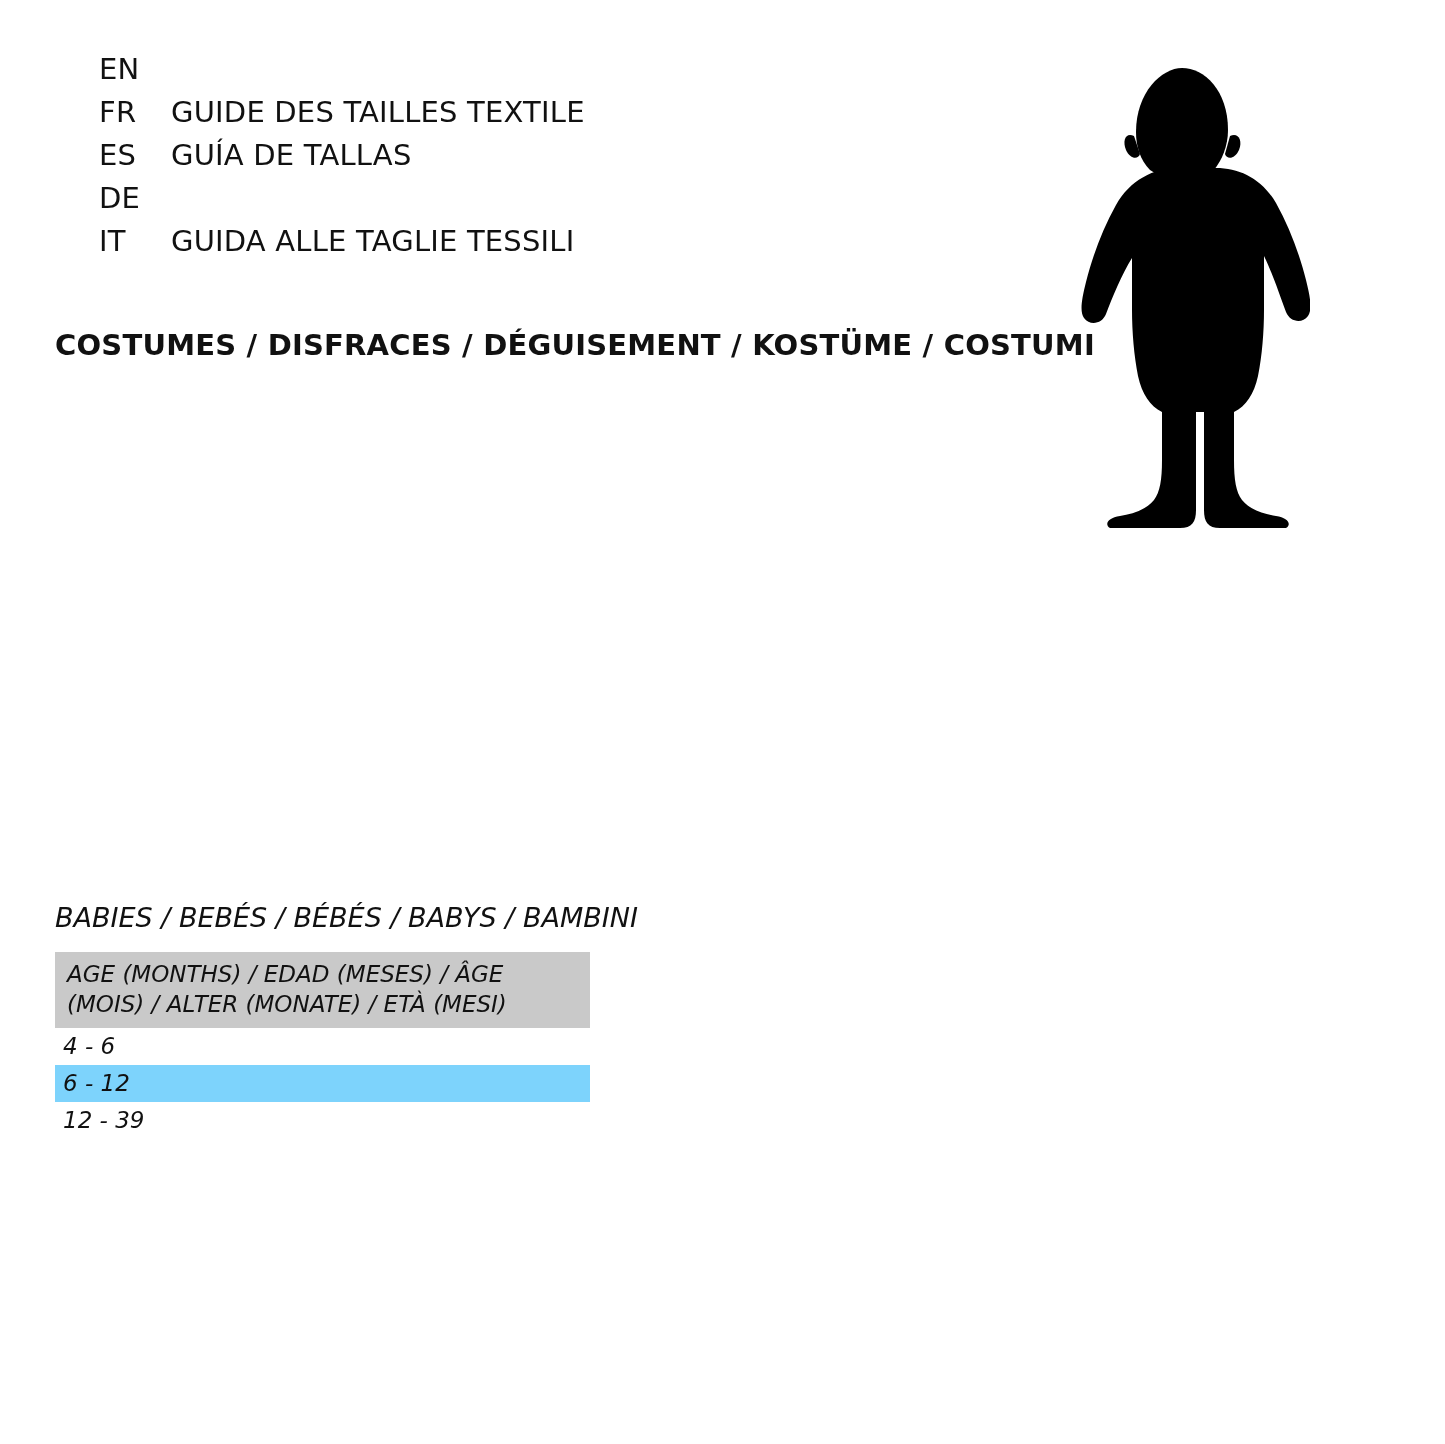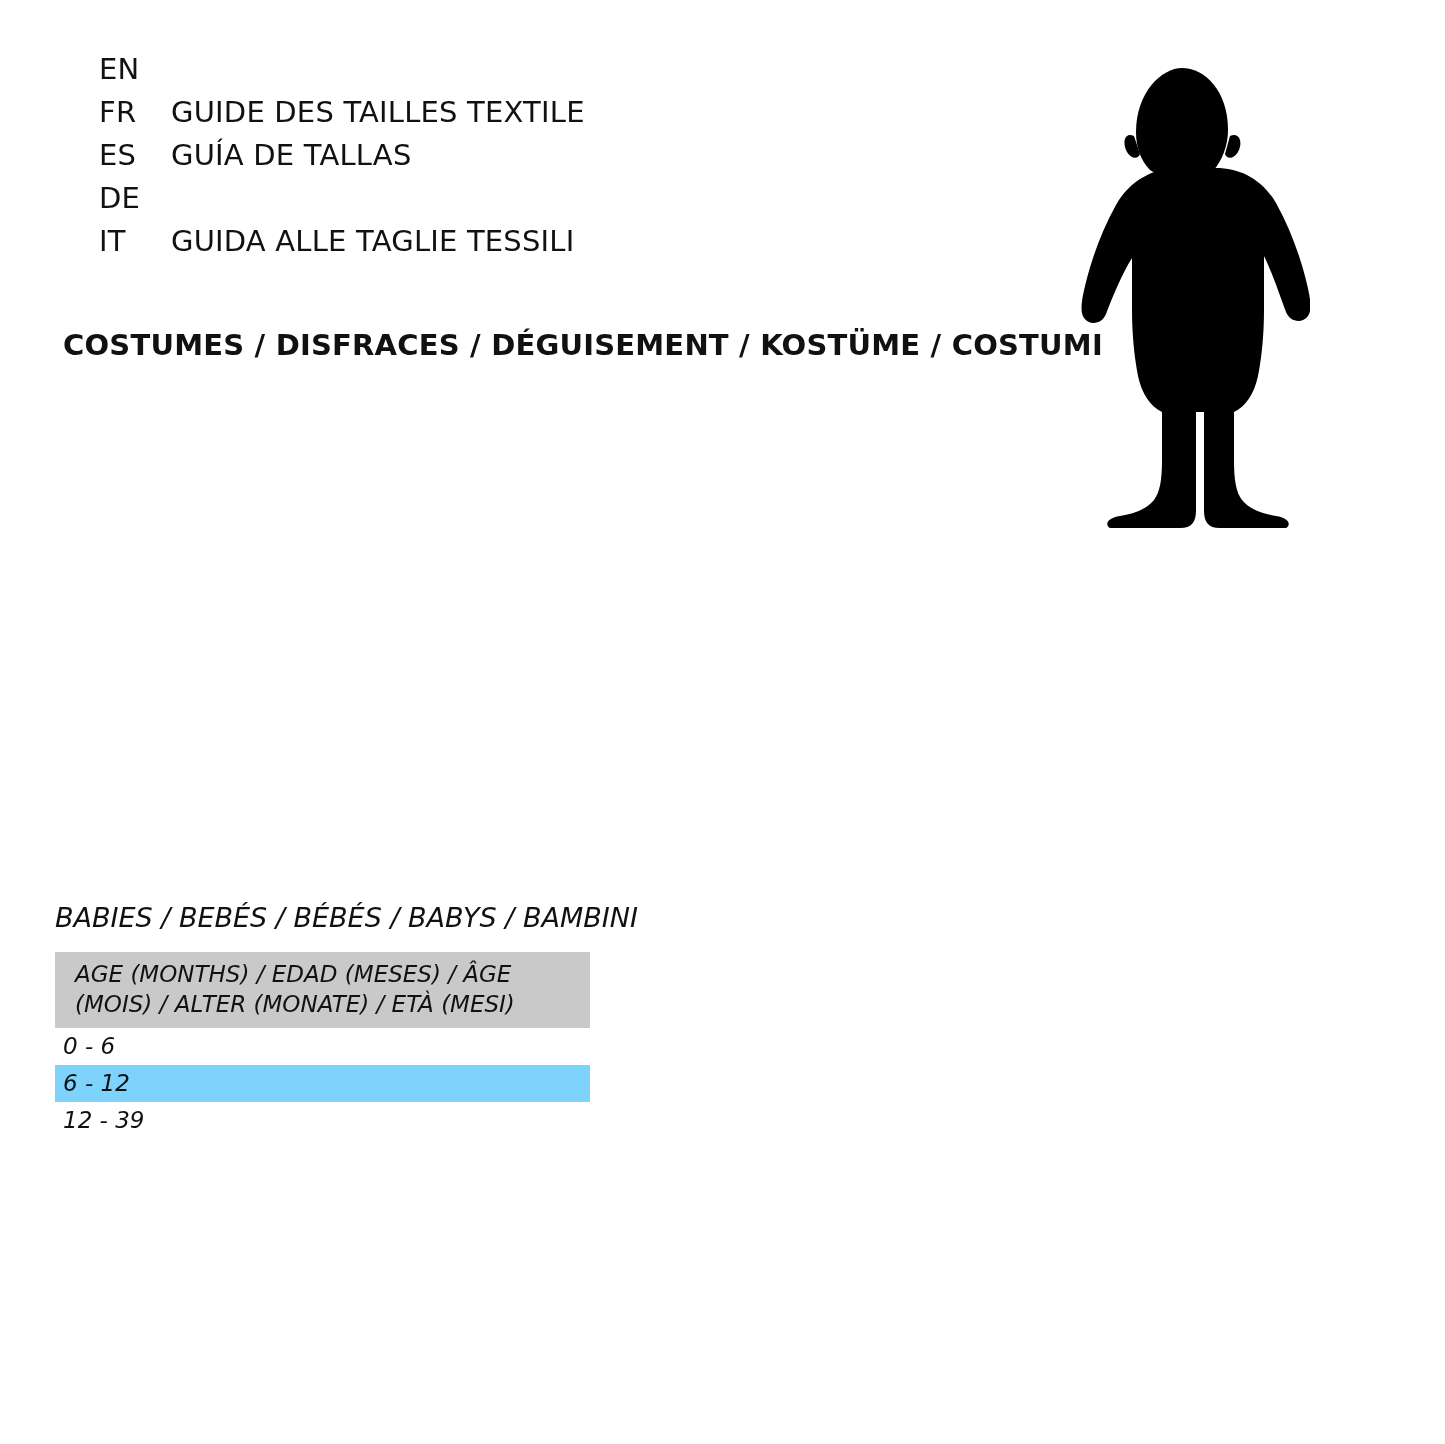--- a/index.html
+++ b/index.html
@@ -37,21 +37,21 @@
   .lang-name {
     font-size: 29px;
     letter-spacing: 0.2px;
     color: #111111;
     white-space: nowrap;
   }
 
   
   .category-heading {
     position: absolute;
-    left: 63px;
+    left: 55px;
     top: 328px;
     font-size: 29px;
     font-weight: bold;
     letter-spacing: 0.2px;
     color: #111111;
     white-space: nowrap;
   }
 
   
   .silhouette {
@@ -80,21 +80,21 @@
     border-collapse: collapse;
     width: 535px;
     table-layout: fixed;
   }
   table.size-table th {
     background: #c9c9c9;
     text-align: left;
     font-weight: normal;
     font-size: 23px;
     line-height: 1.32;
-    padding: 7px 8px 8px 20px;
+    padding: 7px 8px 8px 12px;
     color: #111111;
   }
   table.size-table td {
     text-align: left;
     font-size: 23px;
     padding: 5px 8px 6px 8px;
     color: #111111;
     height: 24px;
   }
   table.size-table tr.row-odd td {
@@ -180,21 +180,21 @@
 <div class="table-section">
   <div class="table-title">BABIES / BEBÉS / BÉBÉS / BABYS / BAMBINI</div>
   <table class="size-table">
     <thead>
       <tr>
         <th>AGE (MONTHS) / EDAD (MESES) / ÂGE (MOIS) / ALTER (MONATE) / ETÀ (MESI)</th>
       </tr>
     </thead>
     <tbody>
       <tr class="row-odd">
-        <td>0 - 6</td>
+        <td>4 - 6</td>
       </tr>
       <tr class="row-even">
         <td>6 - 12</td>
       </tr>
       <tr class="row-odd">
         <td>12 - 39</td>
       </tr>
     </tbody>
   </table>
 </div>

